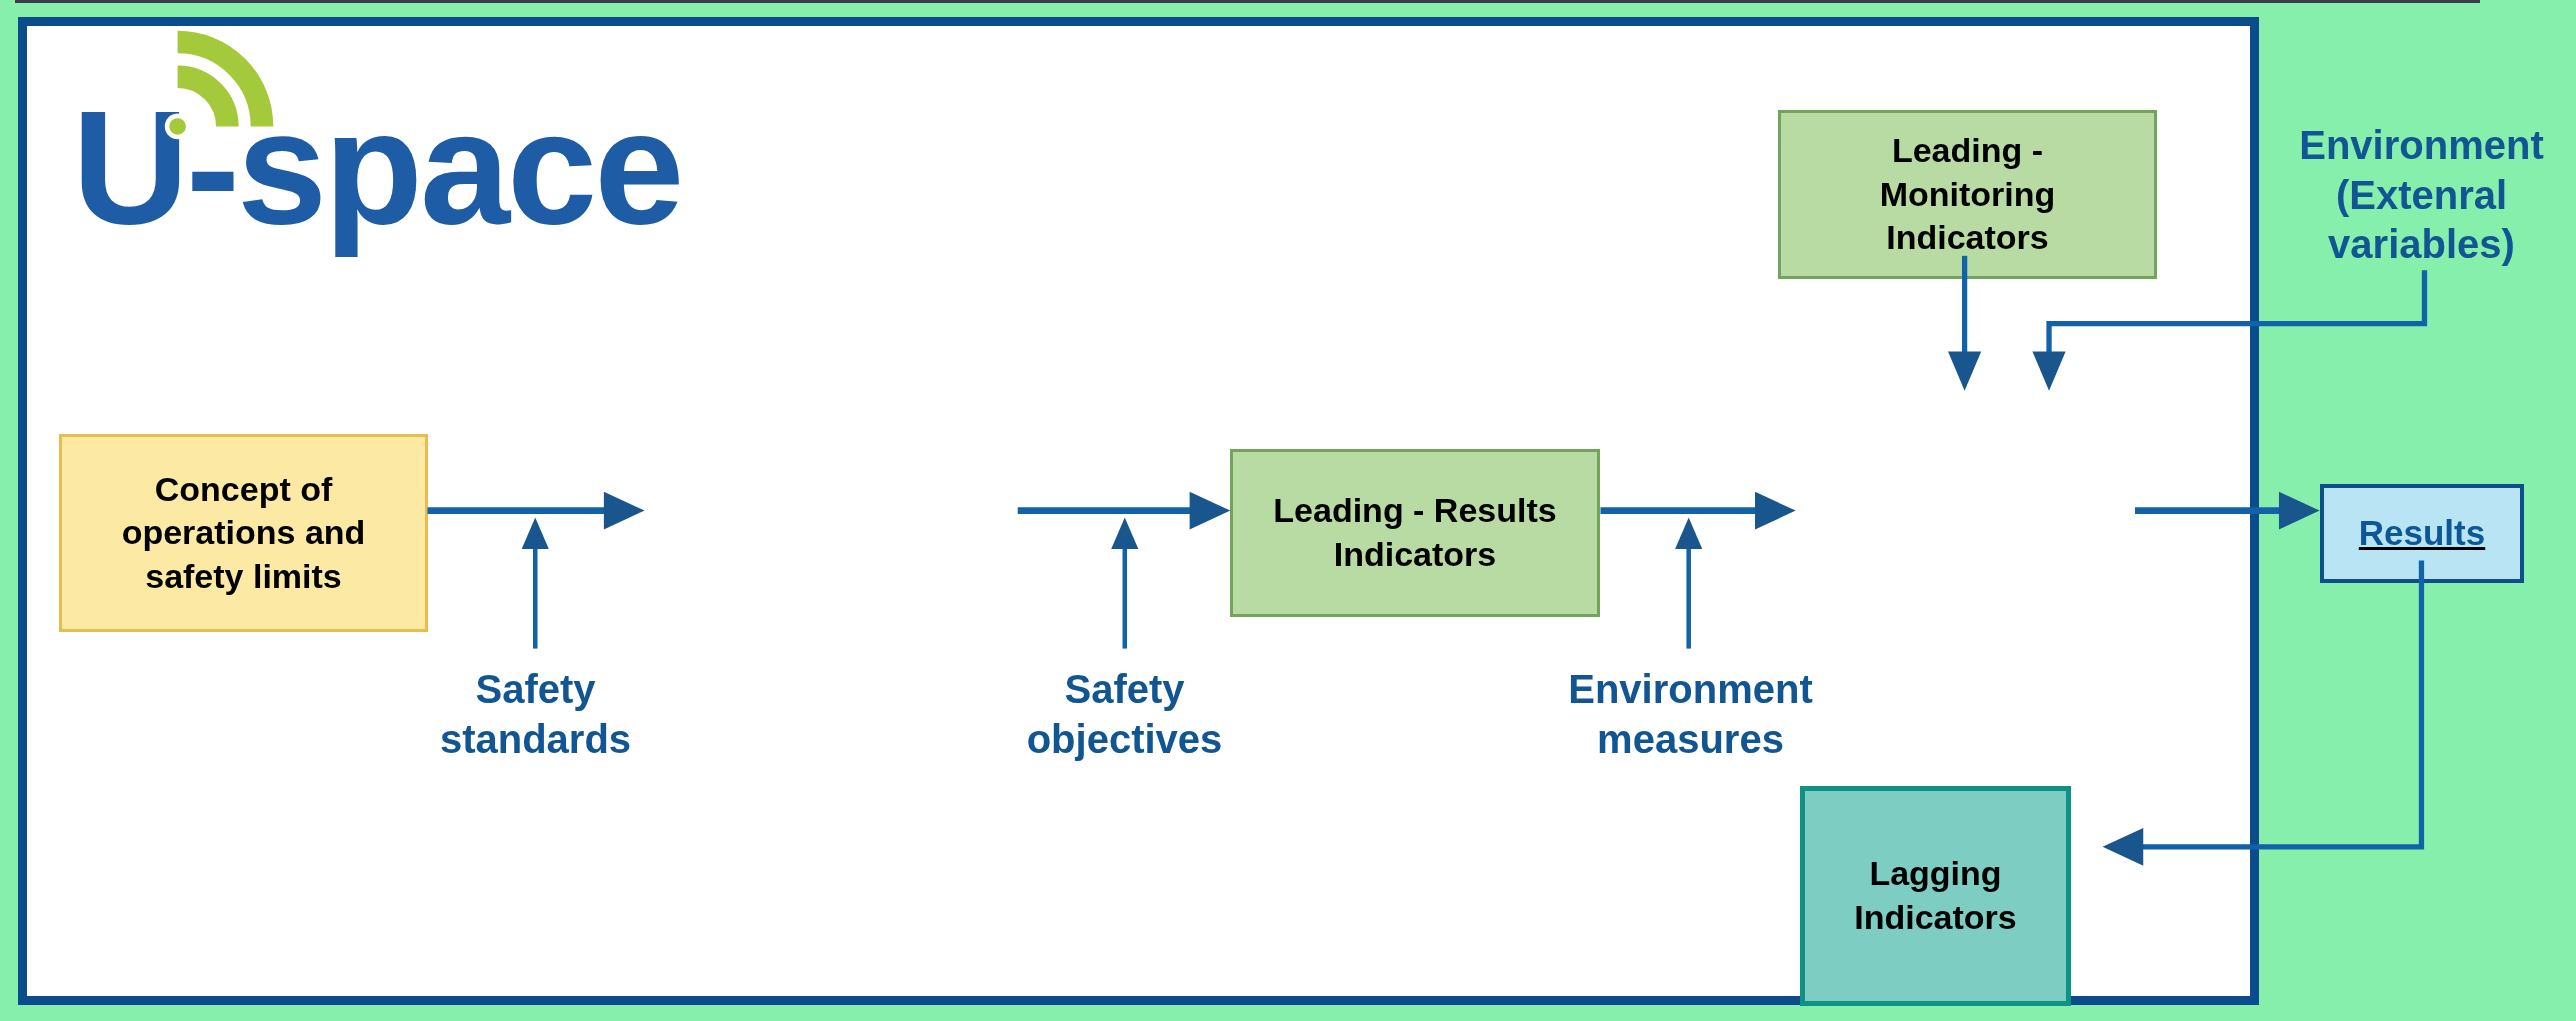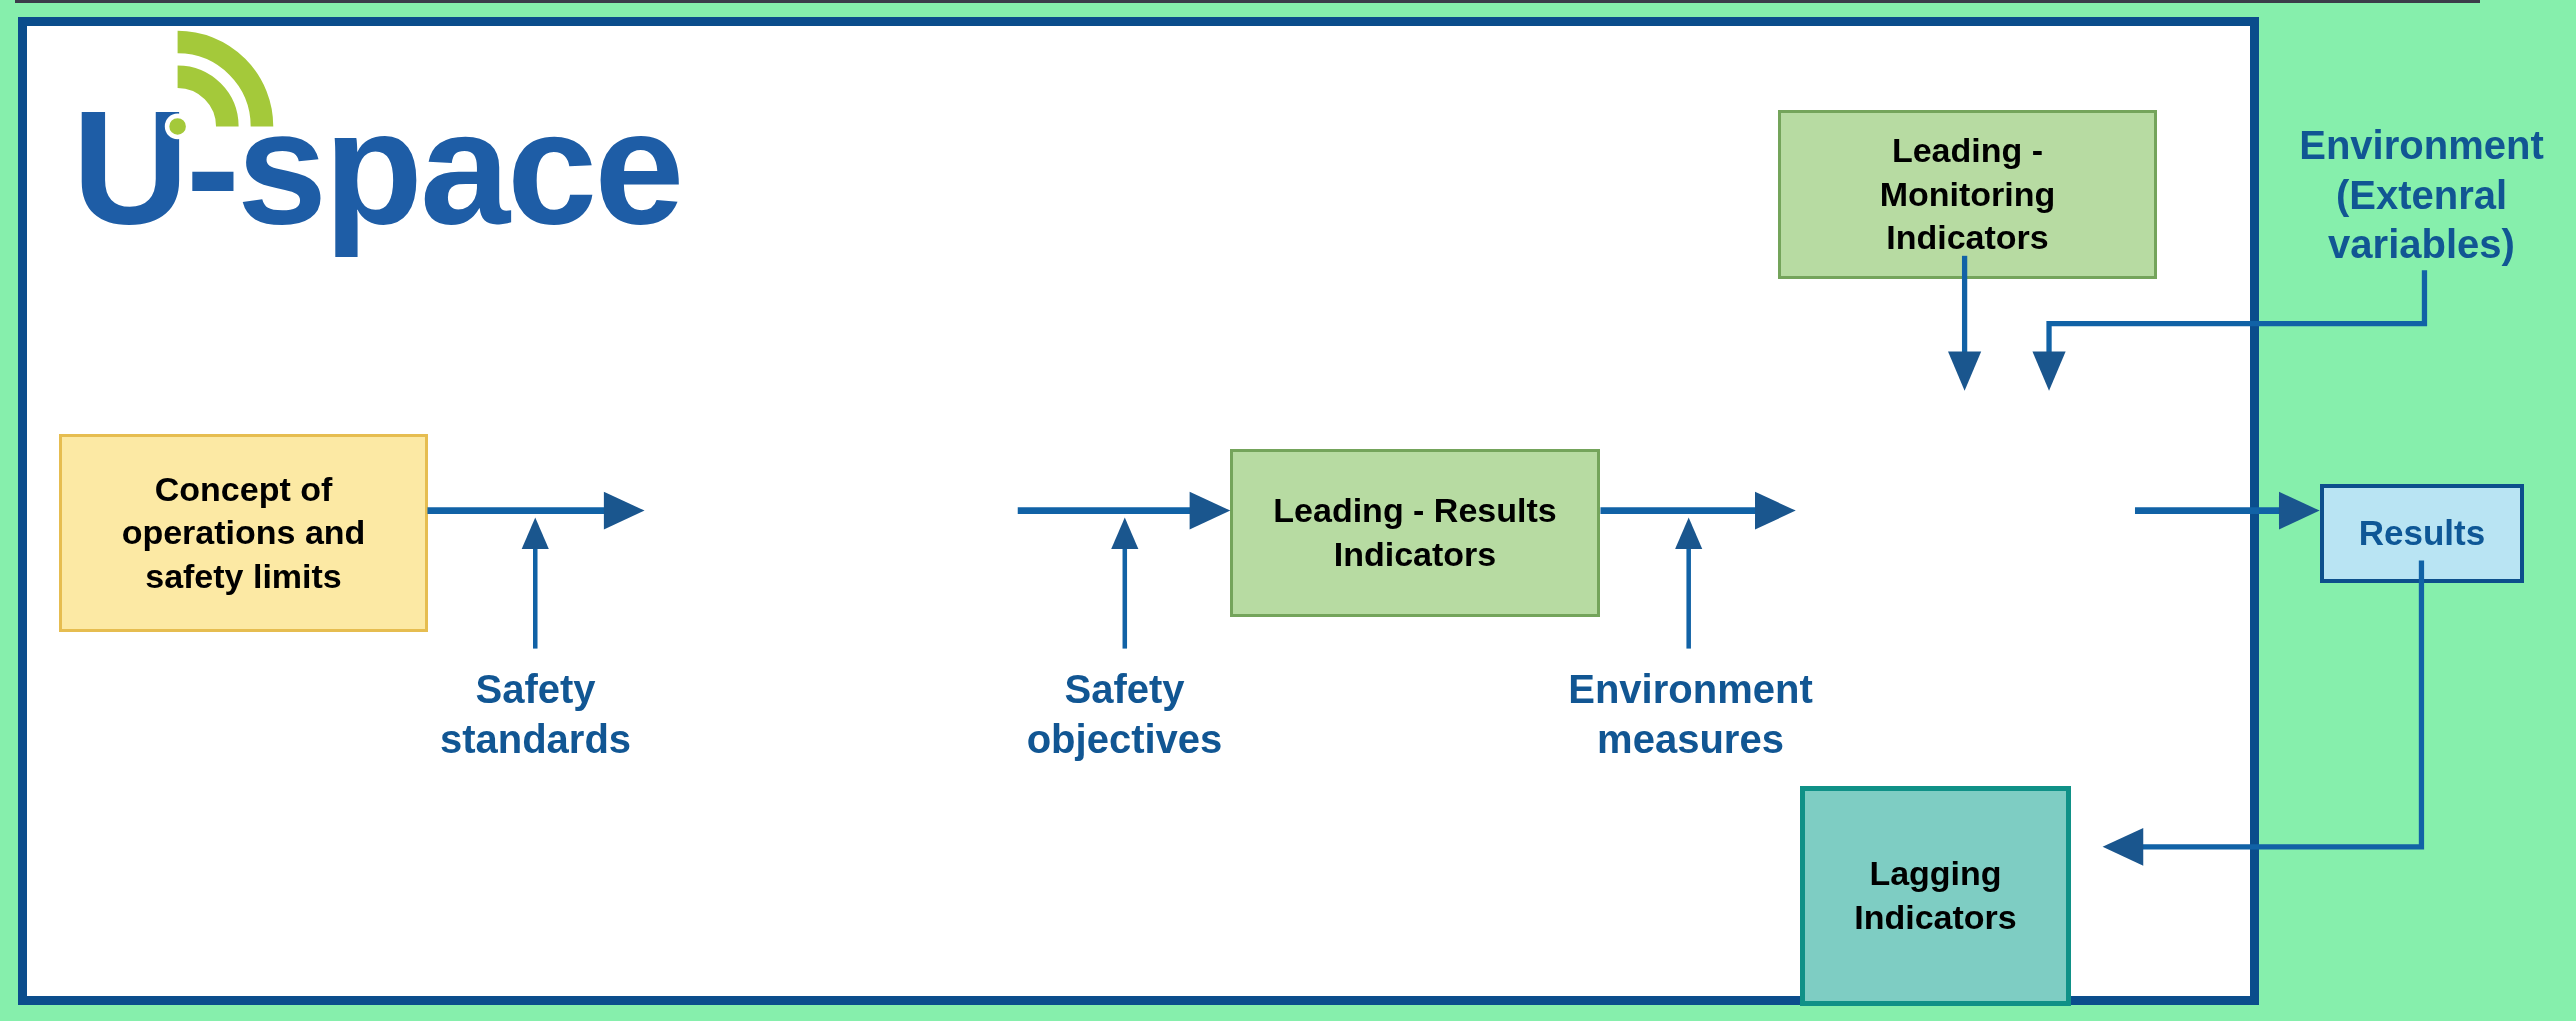--- a/index.html
+++ b/index.html
@@ -76,21 +76,21 @@
 Indicators</span>
   </div>
 
   <div class="node green" style="left:1778px;top:87px;width:379px;height:169px;">
     <span class="node-label">Leading -
 Monitoring
 Indicators</span>
   </div>
 
 
-  <div class="node blue" style="left:2320px;top:461px;width:204px;height:99px;">
+  <div class="node blue" style="left:2320px;top:461px;width:204px;height:99px;text-decoration:underline;">
     <span class="node-label">Results</span>
   </div>
 
   <div class="node teal" style="left:1800px;top:763px;width:271px;height:220px;">
     <span class="node-label">Lagging
 Indicators</span>
   </div>
 
   <div class="flow-label" style="left:347px;top:665px;width:377px;">Safety
 standards</div>

